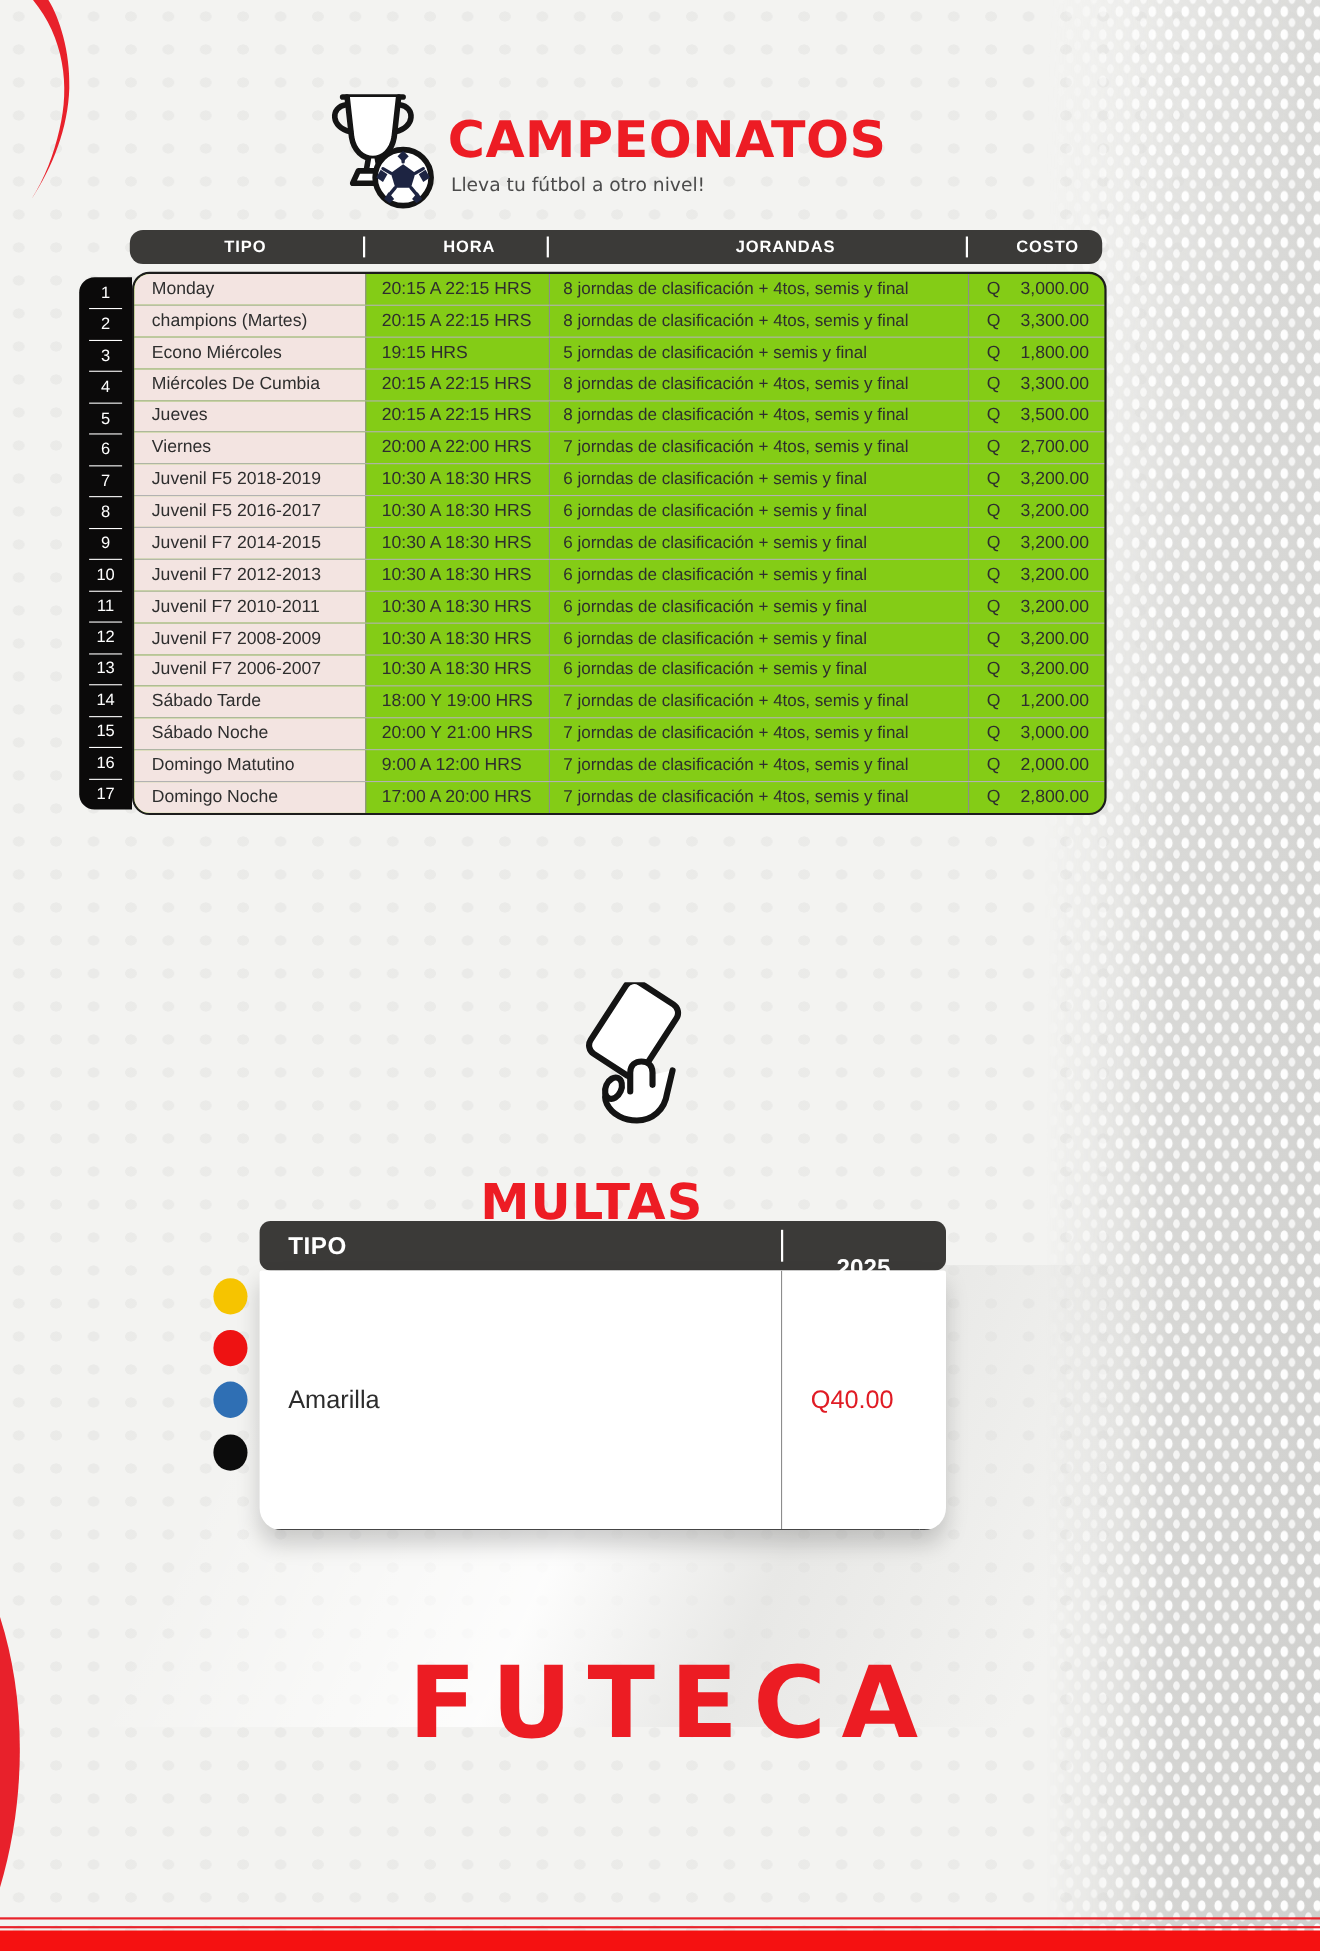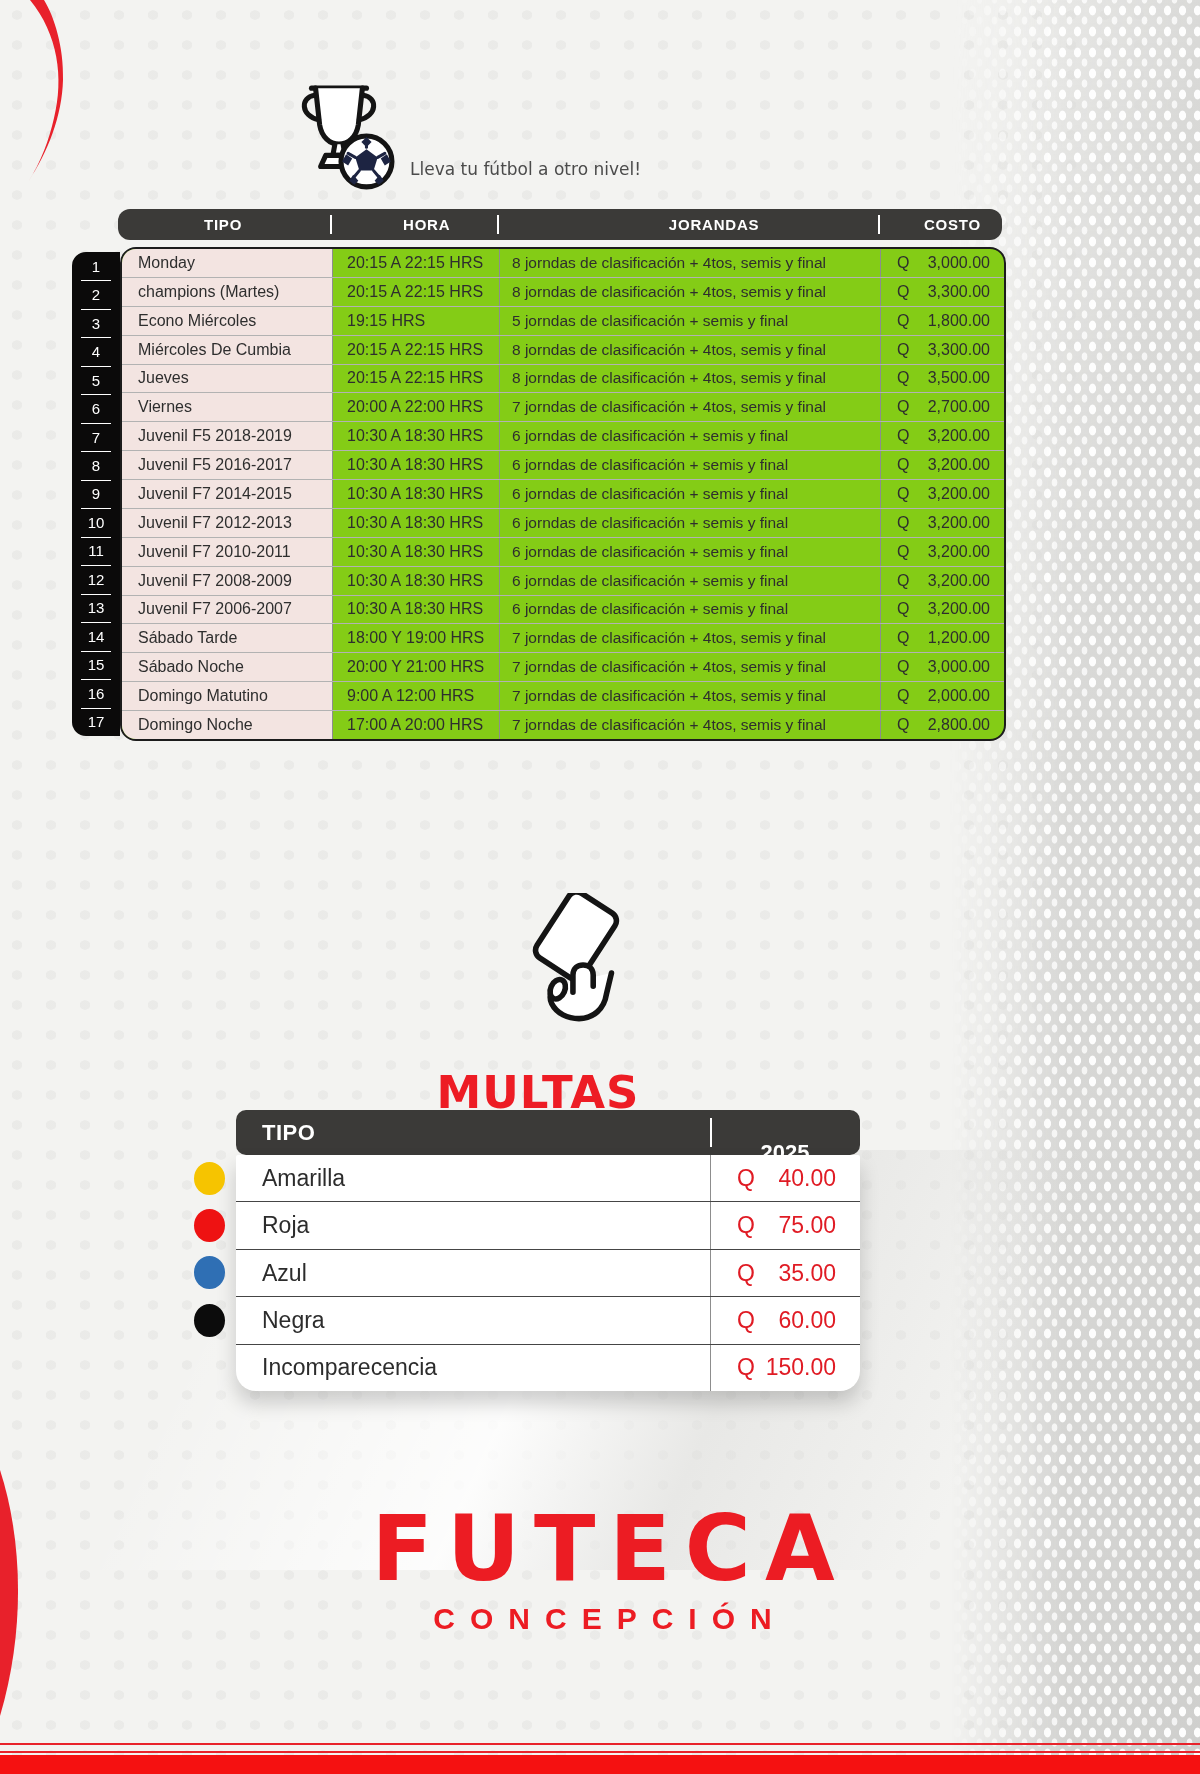--- a/index.html
+++ b/index.html
@@ -67,21 +67,21 @@
 
   .multas-headbar{position:absolute;left:236px;top:1110px;width:624px;height:45px;background:#3b3a38;
     border-radius:10px;display:flex;align-items:center;}
   .multas-headbar .mh-tipo{width:474px;padding-left:26px;box-sizing:border-box;color:#fff;
     font-weight:bold;font-size:22px;letter-spacing:.5px;}
   .multas-headbar .mh-year{width:150px;text-align:center;color:#fff;font-weight:bold;font-size:22px;margin-top:40px;}
   .msep{position:absolute;left:474px;top:8px;bottom:8px;width:1.5px;background:#fff;}
 
   .multas-card{position:absolute;left:236px;top:1155px;width:624px;height:236px;background:#fff;
     border-radius:2px 2px 20px 20px;box-shadow:0 12px 20px rgba(0,0,0,.18);
-    display:flex;flex-direction:column;overflow:hidden;}
+    display:flex;flex-direction:row;overflow:hidden;}
   .multas-row{flex:1;display:grid;grid-template-columns:474px 1fr;}
   .multas-row:not(:last-child){border-bottom:1.2px solid #454545;}
   .m-tipo{display:flex;align-items:center;padding-left:26px;font-size:23px;color:#2c2c2c;}
   .m-price{display:flex;align-items:center;justify-content:space-between;border-left:1.2px solid #8d8d8d;
     padding:0 24px 0 26px;color:#e01b24;font-size:23px;}
   .dotcol{position:absolute;left:194px;width:31px;height:33px;border-radius:50%;}
 
   
   .brand{position:absolute;left:200px;top:1496px;width:820px;text-align:center;
     font-family:"DejaVu Sans",sans-serif;font-weight:bold;font-size:90px;color:#ec1c23;
@@ -125,20 +125,21 @@
       <path d="M76 99 L71 93 L67 99 L72 103 Z"></path>
     </g>
     <g stroke="#1d2442" stroke-width="3">
       <path d="M84 66 V61"></path>
         <path d="M95 76 L102 72"></path>
         <path d="M91 89 L96 95"></path>
       <path d="M77 89 L72 95"></path>
         <path d="M73 76 L66 72"></path>
     </g>
   </svg>
+  <div class="main-title">CAMPEONATOS</div>
   <div class="main-subtitle">Lleva tu fútbol a otro nivel!</div>
 
   <div class="champ-headbar">
     <div class="hc hc1">TIPO</div>
     <div class="hc hc2">HORA</div>
     <div class="hc hc3">JORANDAS</div>
     <div class="hc hc4">COSTO</div>
     <div class="hsep" style="left:212px"></div>
     <div class="hsep" style="left:379px"></div>
     <div class="hsep" style="left:760px"></div>
@@ -394,15 +395,14 @@
   </div>
 
   <div id="dot-mount">
       <div class="dotcol" style="background: rgb(246, 196, 0); top: 1162px;"></div>
       <div class="dotcol" style="background: rgb(238, 18, 18); top: 1209.2px;"></div>
       <div class="dotcol" style="background: rgb(47, 111, 180); top: 1256.4px;"></div>
       <div class="dotcol" style="background: rgb(12, 12, 12); top: 1303.6px;"></div>
     </div>
 
   <div class="brand">FUTECA</div>
-  <div class="brand-sub">CONCEPCIÓN</div>
 
 </div>
 
 </body></html>

